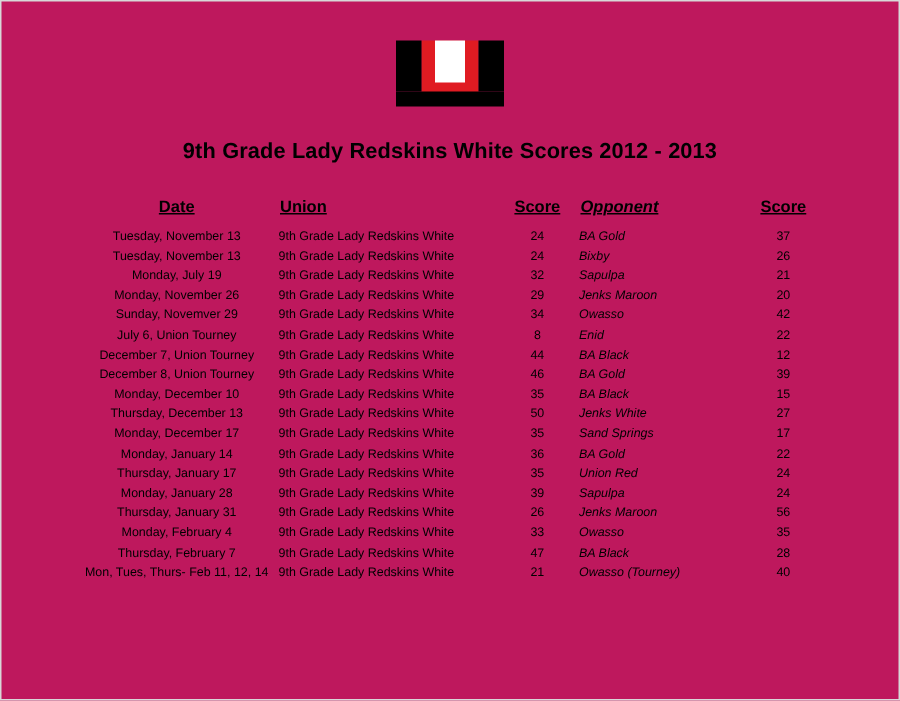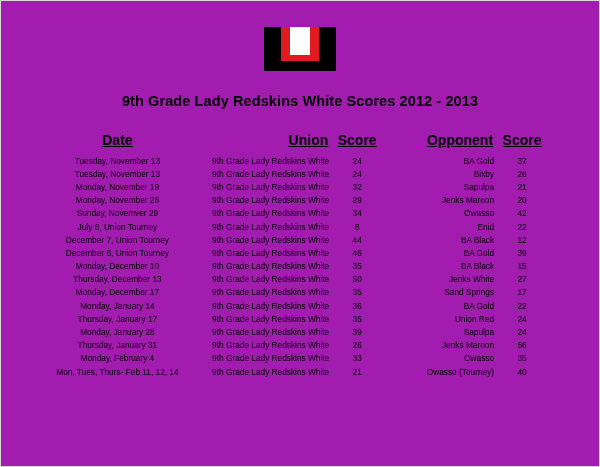--- a/index.html
+++ b/index.html
@@ -13,21 +13,21 @@
     font-family: "Liberation Sans", sans-serif;
     color: #000000;
     overflow: hidden;
   }
   .page {
     position: relative;
     width: 600px;
     height: 467px;
     box-sizing: border-box;
     border: 1px solid #d8d8d8;
-    background: #a21caf;
+    background: #be185d;
   }
   .logo-wrap {
     margin: 26px auto 0 auto;
     width: 72px;
     height: 44px;
     position: relative;
   }
   .logo-u {
     position: relative;
     width: 72px;
@@ -83,30 +83,30 @@
   table.scores {
     margin: 22px auto 0 auto;
     border-collapse: collapse;
     width: 500px;
     font-size: 8.5px;
   }
   table.scores th {
     font-weight: bold;
     text-decoration: underline;
     padding-bottom: 6px;
-    font-size: 14px;
+    font-size: 11px;
   }
   table.scores td {
     padding: 1.6px 0;
     font-size: 8.3px;
   }
   .col-date { width: 140px; text-align: center; }
-  .col-union { width: 150px; text-align: right; }
+  .col-union { width: 150px; text-align: left; }
   .col-score { width: 55px; text-align: center; }
-  .col-opp { width: 110px; text-align: right; }
+  .col-opp { width: 110px; text-align: left; font-style: italic; }
   .col-score2 { width: 55px; text-align: center; }
 </style>
 </head>
 <body>
 
 <div class="page">
 
   <div class="logo-wrap">
     <div class="logo-u">
       <div class="inner-red"></div>
@@ -138,21 +138,21 @@
         <td class="col-score2">37</td>
       </tr>
       <tr>
         <td class="col-date">Tuesday, November 13</td>
         <td class="col-union">9th Grade Lady Redskins White</td>
         <td class="col-score">24</td>
         <td class="col-opp">Bixby</td>
         <td class="col-score2">26</td>
       </tr>
       <tr>
-        <td class="col-date">Monday, November 19</td>
+        <td class="col-date">Monday, July 19</td>
         <td class="col-union">9th Grade Lady Redskins White</td>
         <td class="col-score">32</td>
         <td class="col-opp">Sapulpa</td>
         <td class="col-score2">21</td>
       </tr>
       <tr>
         <td class="col-date">Monday, November 26</td>
         <td class="col-union">9th Grade Lady Redskins White</td>
         <td class="col-score">29</td>
         <td class="col-opp">Jenks Maroon</td>
@@ -236,20 +236,27 @@
         <td class="col-score2">56</td>
       </tr>
       <tr>
         <td class="col-date">Monday, February 4</td>
         <td class="col-union">9th Grade Lady Redskins White</td>
         <td class="col-score">33</td>
         <td class="col-opp">Owasso</td>
         <td class="col-score2">35</td>
       </tr>
       <tr>
+        <td class="col-date">Thursday, February 7</td>
+        <td class="col-union">9th Grade Lady Redskins White</td>
+        <td class="col-score">47</td>
+        <td class="col-opp">BA Black</td>
+        <td class="col-score2">28</td>
+      </tr>
+      <tr>
         <td class="col-date">Mon, Tues, Thurs- Feb 11, 12, 14</td>
         <td class="col-union">9th Grade Lady Redskins White</td>
         <td class="col-score">21</td>
         <td class="col-opp">Owasso (Tourney)</td>
         <td class="col-score2">40</td>
       </tr>
     </tbody>
   </table>
 
 </div>

